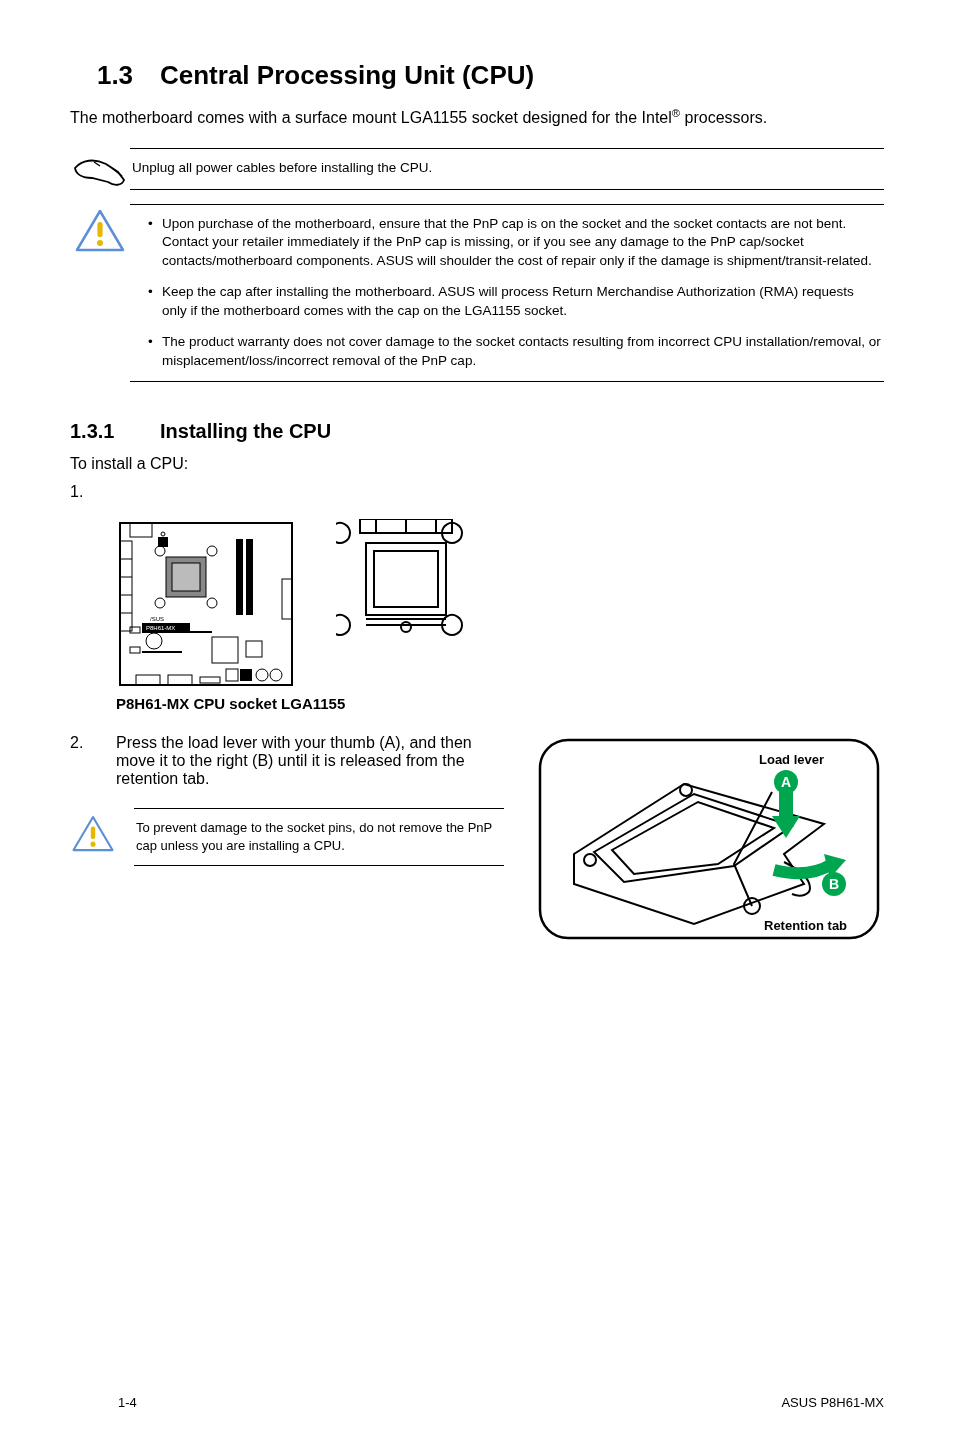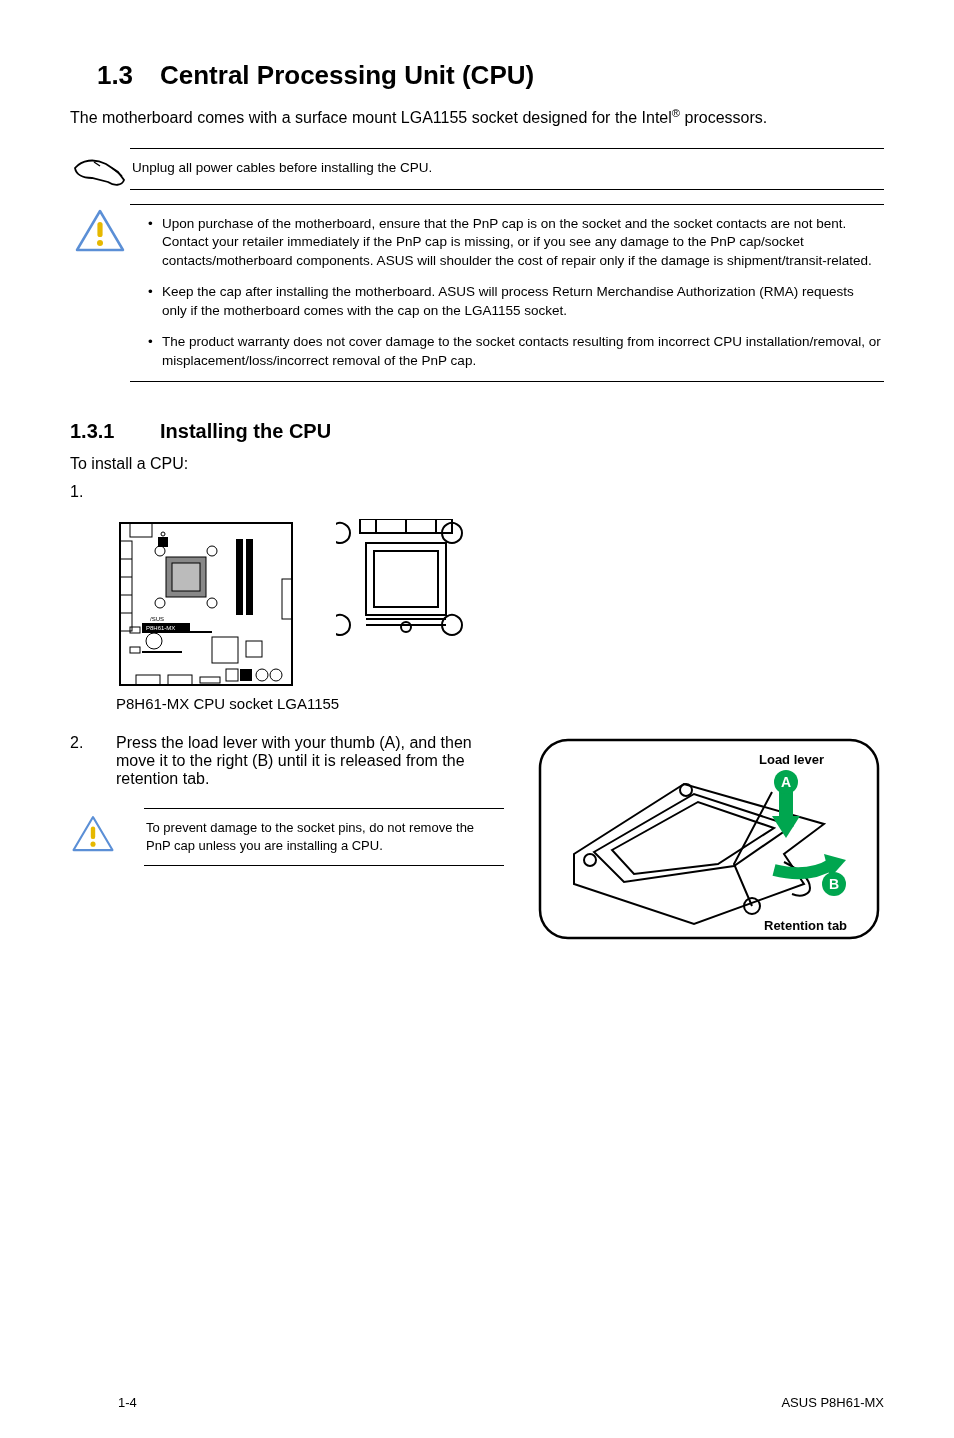--- a/index.html
+++ b/index.html
@@ -23,24 +23,24 @@
   .note-body li { position: relative; margin-bottom: 12px; padding-left: 14px; }
   .note-body li:last-child { margin-bottom: 0; }
   .note-body li::before { content: "•"; position: absolute; left: 0; top: 0; }
   .subsection-title { font-size: 20px; font-weight: bold; margin-top: 38px; margin-bottom: 12px; }
   .subsection-title .num { display: inline-block; width: 90px; }
   .body-text { font-size: 16px; margin-bottom: 10px; }
   .step { display: flex; gap: 28px; font-size: 16px; margin-bottom: 18px; }
   .step .step-num { width: 18px; flex-shrink: 0; }
   .illus-block { margin-left: 46px; margin-bottom: 22px; }
   .illus-row { display: flex; gap: 40px; align-items: flex-start; }
-  .caption { font-weight: normal; font-size: 15px; margin-top: 6px; }
+  .caption { font-weight: bold; font-size: 15px; margin-top: 6px; }
   .step2-row { display: flex; gap: 30px; align-items: flex-start; }
   .step2-left { flex: 1; }
-  .mini-note { display: flex; gap: 28px; margin-top: 20px; }
+  .mini-note { display: flex; gap: 18px; margin-top: 20px; }
   .mini-note .icon-cell { width: 46px; padding-top: 6px; }
   .mini-note .note-body { font-size: 13px; }
   .footer { position: absolute; bottom: 28px; left: 70px; right: 70px; display: flex; justify-content: space-between; font-size: 13px; margin-left: 48px; }
   svg { display: block; }
   .label-text { font-family: Arial, sans-serif; font-weight: bold; font-size: 13px; }
 </style>
 </head>
 <body>
 
 <h1 class="section-title">

